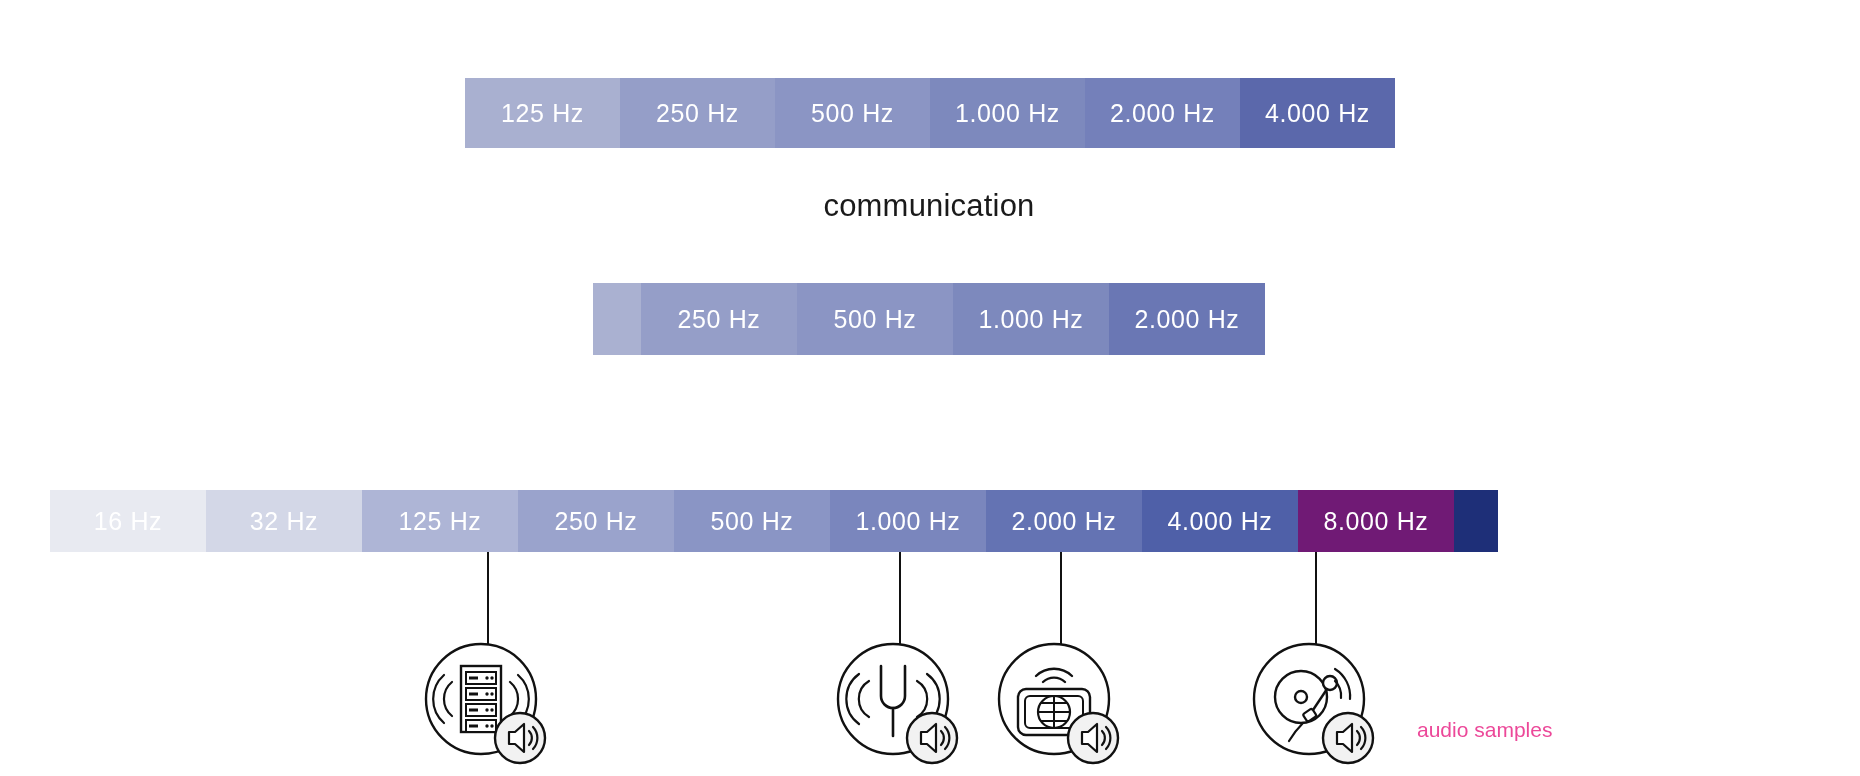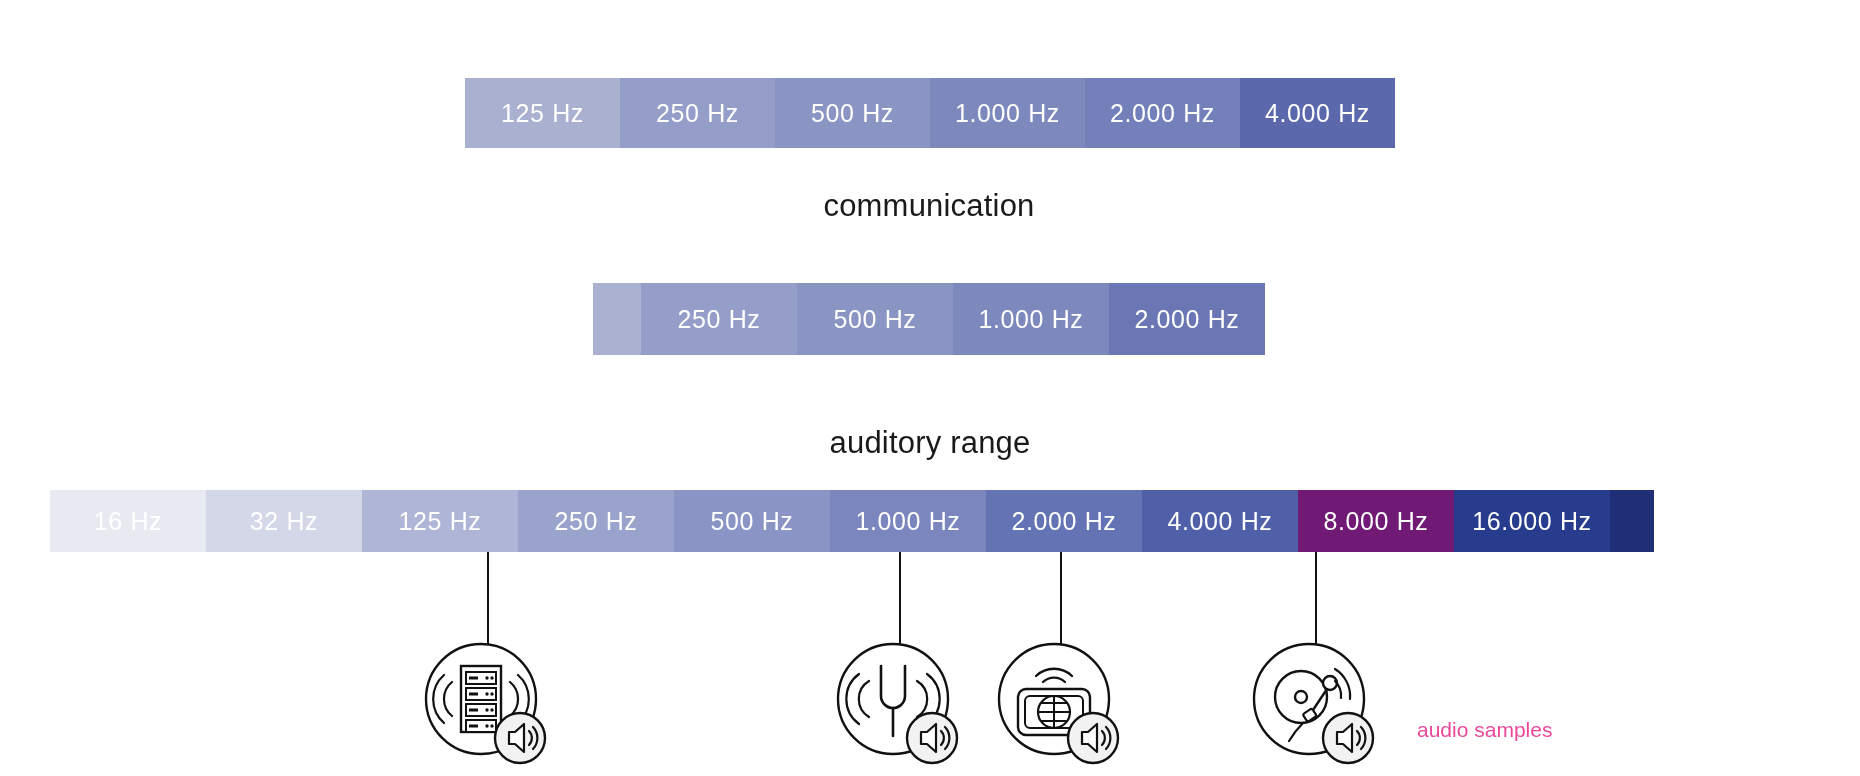--- a/index.html
+++ b/index.html
@@ -87,33 +87,31 @@
   <div class="row-title" id="title-comm" style="left:593px; top:188px; width:672px;text-align:center;">communication</div>
 
   <div class="bar" id="bar-comm">
     <div class="cell blank" style="background: rgb(170, 177, 209);"></div>
     <div class="cell" style="background: rgb(149, 158, 200);">250 Hz</div>
     <div class="cell" style="background: rgb(139, 149, 196);">500 Hz</div>
     <div class="cell" style="background: rgb(125, 137, 189);">1.000 Hz</div>
     <div class="cell" style="background: rgb(106, 119, 180);">2.000 Hz</div>
   </div>
 
-  <div class="row-title" id="title-aud" style="left:50px; top:425px; width:1760px;">auditory range</div>
 
   <div class="bar" id="bar-aud">
     <div class="cell" style="background: rgb(232, 234, 241);">16 Hz</div>
     <div class="cell" style="background: rgb(211, 215, 231);">32 Hz</div>
     <div class="cell" style="background: rgb(174, 181, 214);">125 Hz</div>
     <div class="cell" style="background: rgb(154, 163, 204);">250 Hz</div>
     <div class="cell" style="background: rgb(138, 149, 197);">500 Hz</div>
     <div class="cell" style="background: rgb(122, 134, 189);">1.000 Hz</div>
     <div class="cell" style="background: rgb(100, 115, 179);">2.000 Hz</div>
     <div class="cell" style="background: rgb(79, 96, 168);">4.000 Hz</div>
     <div class="cell" style="background: #701a75;">8.000 Hz</div>
-    <div class="cell" style="background: rgb(40, 60, 142);">16.000 Hz</div>
     <div class="cell tail" style="background: rgb(30, 47, 120);"></div>
   </div>
 
   <div class="connector" style="left:487px; top:552px; height:94px;"></div>
   <div class="connector" style="left:899px; top:552px; height:94px;"></div>
   <div class="connector" style="left:1060px; top:552px; height:94px;"></div>
   <div class="connector" style="left:1315px; top:552px; height:94px;"></div>
 
   <div class="icon-wrap" style="left:423px; top:641px; width:128px; height:128px;">
     <svg width="128" height="128" viewBox="0 0 128 128">

